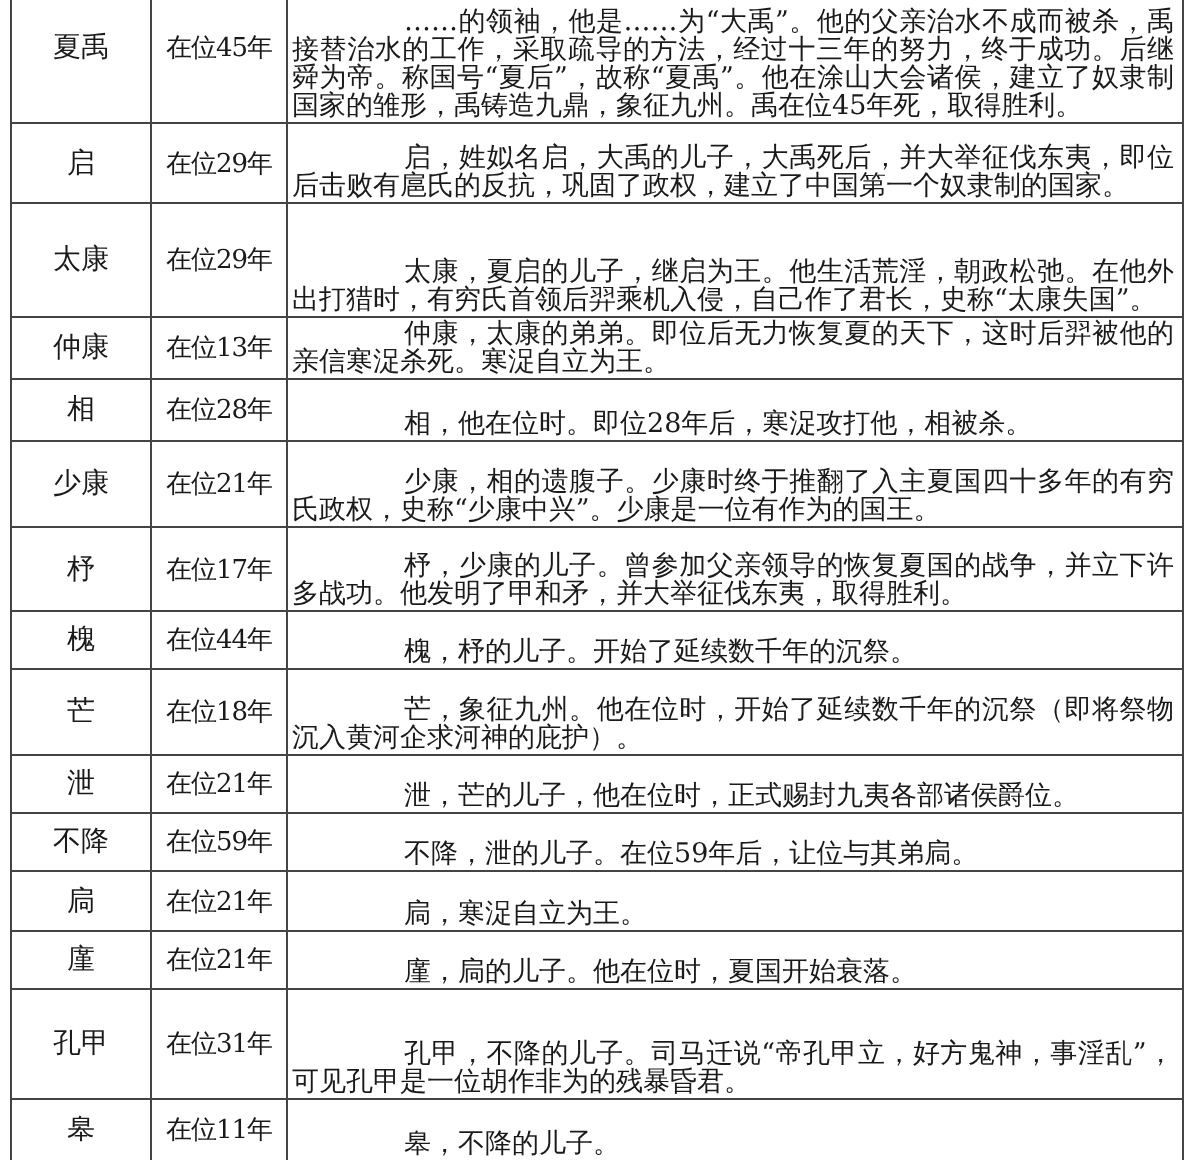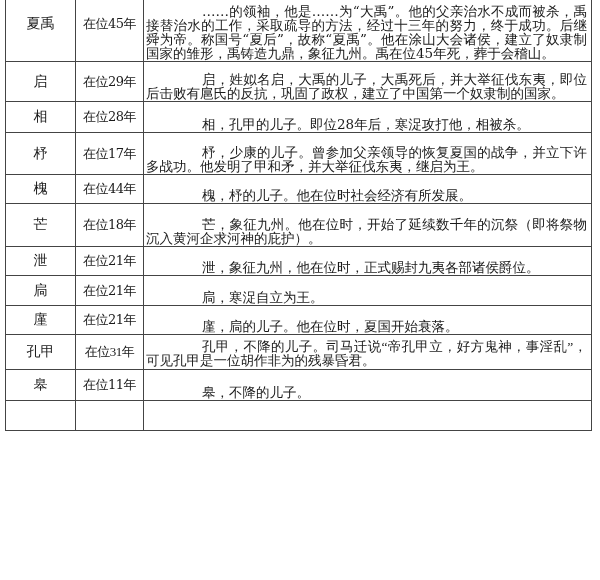--- a/index.html
+++ b/index.html
@@ -16,80 +16,108 @@
 </style>
 </head>
 <body>
 
 <table id="table">
   <tbody id="tbody">
       <tr style="height: 75px;">
     <td class="c-name"><span>夏禹</span></td>
     <td class="c-reign"><span>在位45年</span></td>
     <td class="c-desc">
-          <span class="txt">……的领袖，他是……为“大禹”。他的父亲治水不成而被杀，禹接替治水的工作，采取疏导的方法，经过十三年的努力，终于成功。后继舜为帝。称国号“夏后”，故称“夏禹”。他在涂山大会诸侯，建立了奴隶制国家的雏形，禹铸造九鼎，象征九州。禹在位45年死，葬于会稽山。</span>
+          <span class="txt">……的领袖，他是……为“大禹”。他的父亲治水不成而被杀，禹接替治水的工作，采取疏导的方法，经过十三年的努力，终于成功。后继舜为帝。称国号“夏后”，故称“夏禹”。他在涂山大会诸侯，建立了奴隶制国家的雏形，禹铸造九鼎，象征九州。禹在位45年死，取得胜利。</span>
         </td>
   </tr>
       <tr style="height: 40px;">
     <td class="c-name"><span>启</span></td>
     <td class="c-reign"><span>在位29年</span></td>
     <td class="c-desc">
           <span class="txt">启，姓姒名启，大禹的儿子，大禹死后，并大举征伐东夷，即位后击败有扈氏的反抗，巩固了政权，建立了中国第一个奴隶制的国家。</span>
         </td>
   </tr>
+      <tr style="height: 57px;">
+    <td class="c-name"><span>太康</span></td>
+    <td class="c-reign"><span>在位29年</span></td>
+    <td class="c-desc">
+          <span class="txt">太康，夏启的儿子，继启为王。他生活荒淫，朝政松弛。在他外出打猎时，有穷氏首领后羿乘机入侵，自己作了君长，史称“太康失国”。</span>
+        </td>
+  </tr>
+      <tr style="height: 29px;">
+    <td class="c-name"><span>仲康</span></td>
+    <td class="c-reign"><span>在位13年</span></td>
+    <td class="c-desc">
+          <span class="txt">仲康，太康的弟弟。即位后无力恢复夏的天下，这时后羿被他的亲信寒浞杀死。寒浞自立为王。</span>
+        </td>
+  </tr>
       <tr style="height: 31px;">
     <td class="c-name"><span>相</span></td>
     <td class="c-reign"><span>在位28年</span></td>
     <td class="c-desc">
-          <span class="txt">相，孔甲的儿子。即位28年后，寒浞攻打他，相被杀。</span>
+          <span class="txt">相，他在位时。即位28年后，寒浞攻打他，相被杀。</span>
+        </td>
+  </tr>
+      <tr style="height: 43px;">
+    <td class="c-name"><span>少康</span></td>
+    <td class="c-reign"><span>在位21年</span></td>
+    <td class="c-desc">
+          <span class="txt">少康，相的遗腹子。少康时终于推翻了入主夏国四十多年的有穷氏政权，史称“少康中兴”。少康是一位有作为的国王。</span>
         </td>
   </tr>
       <tr style="height: 42px;">
     <td class="c-name"><span>杼</span></td>
     <td class="c-reign"><span>在位17年</span></td>
     <td class="c-desc">
-          <span class="txt">杼，少康的儿子。曾参加父亲领导的恢复夏国的战争，并立下许多战功。他发明了甲和矛，并大举征伐东夷，继启为王。</span>
+          <span class="txt">杼，少康的儿子。曾参加父亲领导的恢复夏国的战争，并立下许多战功。他发明了甲和矛，并大举征伐东夷，取得胜利。</span>
         </td>
   </tr>
       <tr style="height: 29px;">
     <td class="c-name"><span>槐</span></td>
     <td class="c-reign"><span>在位44年</span></td>
     <td class="c-desc">
-          <span class="txt">槐，杼的儿子。他在位时社会经济有所发展。</span>
+          <span class="txt">槐，杼的儿子。开始了延续数千年的沉祭。</span>
         </td>
   </tr>
       <tr style="height: 43px;">
     <td class="c-name"><span>芒</span></td>
     <td class="c-reign"><span>在位18年</span></td>
     <td class="c-desc">
           <span class="txt">芒，象征九州。他在位时，开始了延续数千年的沉祭（即将祭物沉入黄河企求河神的庇护）。</span>
         </td>
   </tr>
       <tr style="height: 29px;">
     <td class="c-name"><span>泄</span></td>
     <td class="c-reign"><span>在位21年</span></td>
     <td class="c-desc">
-          <span class="txt">泄，象征九州，他在位时，正式赐封九夷各部诸侯爵位。</span>
+          <span class="txt">泄，芒的儿子，他在位时，正式赐封九夷各部诸侯爵位。</span>
+        </td>
+  </tr>
+      <tr style="height: 29px;">
+    <td class="c-name"><span>不降</span></td>
+    <td class="c-reign"><span>在位59年</span></td>
+    <td class="c-desc">
+          <span class="txt">不降，泄的儿子。在位59年后，让位与其弟扃。</span>
         </td>
   </tr>
       <tr style="height: 30px;">
     <td class="c-name"><span>扃</span></td>
     <td class="c-reign"><span>在位21年</span></td>
     <td class="c-desc">
           <span class="txt">扃，寒浞自立为王。</span>
         </td>
   </tr>
       <tr style="height: 29px;">
     <td class="c-name"><span>廑</span></td>
     <td class="c-reign"><span>在位21年</span></td>
     <td class="c-desc">
           <span class="txt">廑，扃的儿子。他在位时，夏国开始衰落。</span>
         </td>
   </tr>
-      <tr style="height: 35px; font-family: Liberation Serif, serif;">
+      <tr style="height: 55px;">
     <td class="c-name"><span>孔甲</span></td>
     <td class="c-reign"><span>在位31年</span></td>
     <td class="c-desc">
           <span class="txt">孔甲，不降的儿子。司马迁说“帝孔甲立，好方鬼神，事淫乱”，可见孔甲是一位胡作非为的残暴昏君。</span>
         </td>
   </tr>
       <tr style="height: 31px;">
     <td class="c-name"><span>皋</span></td>
     <td class="c-reign"><span>在位11年</span></td>
     <td class="c-desc">

